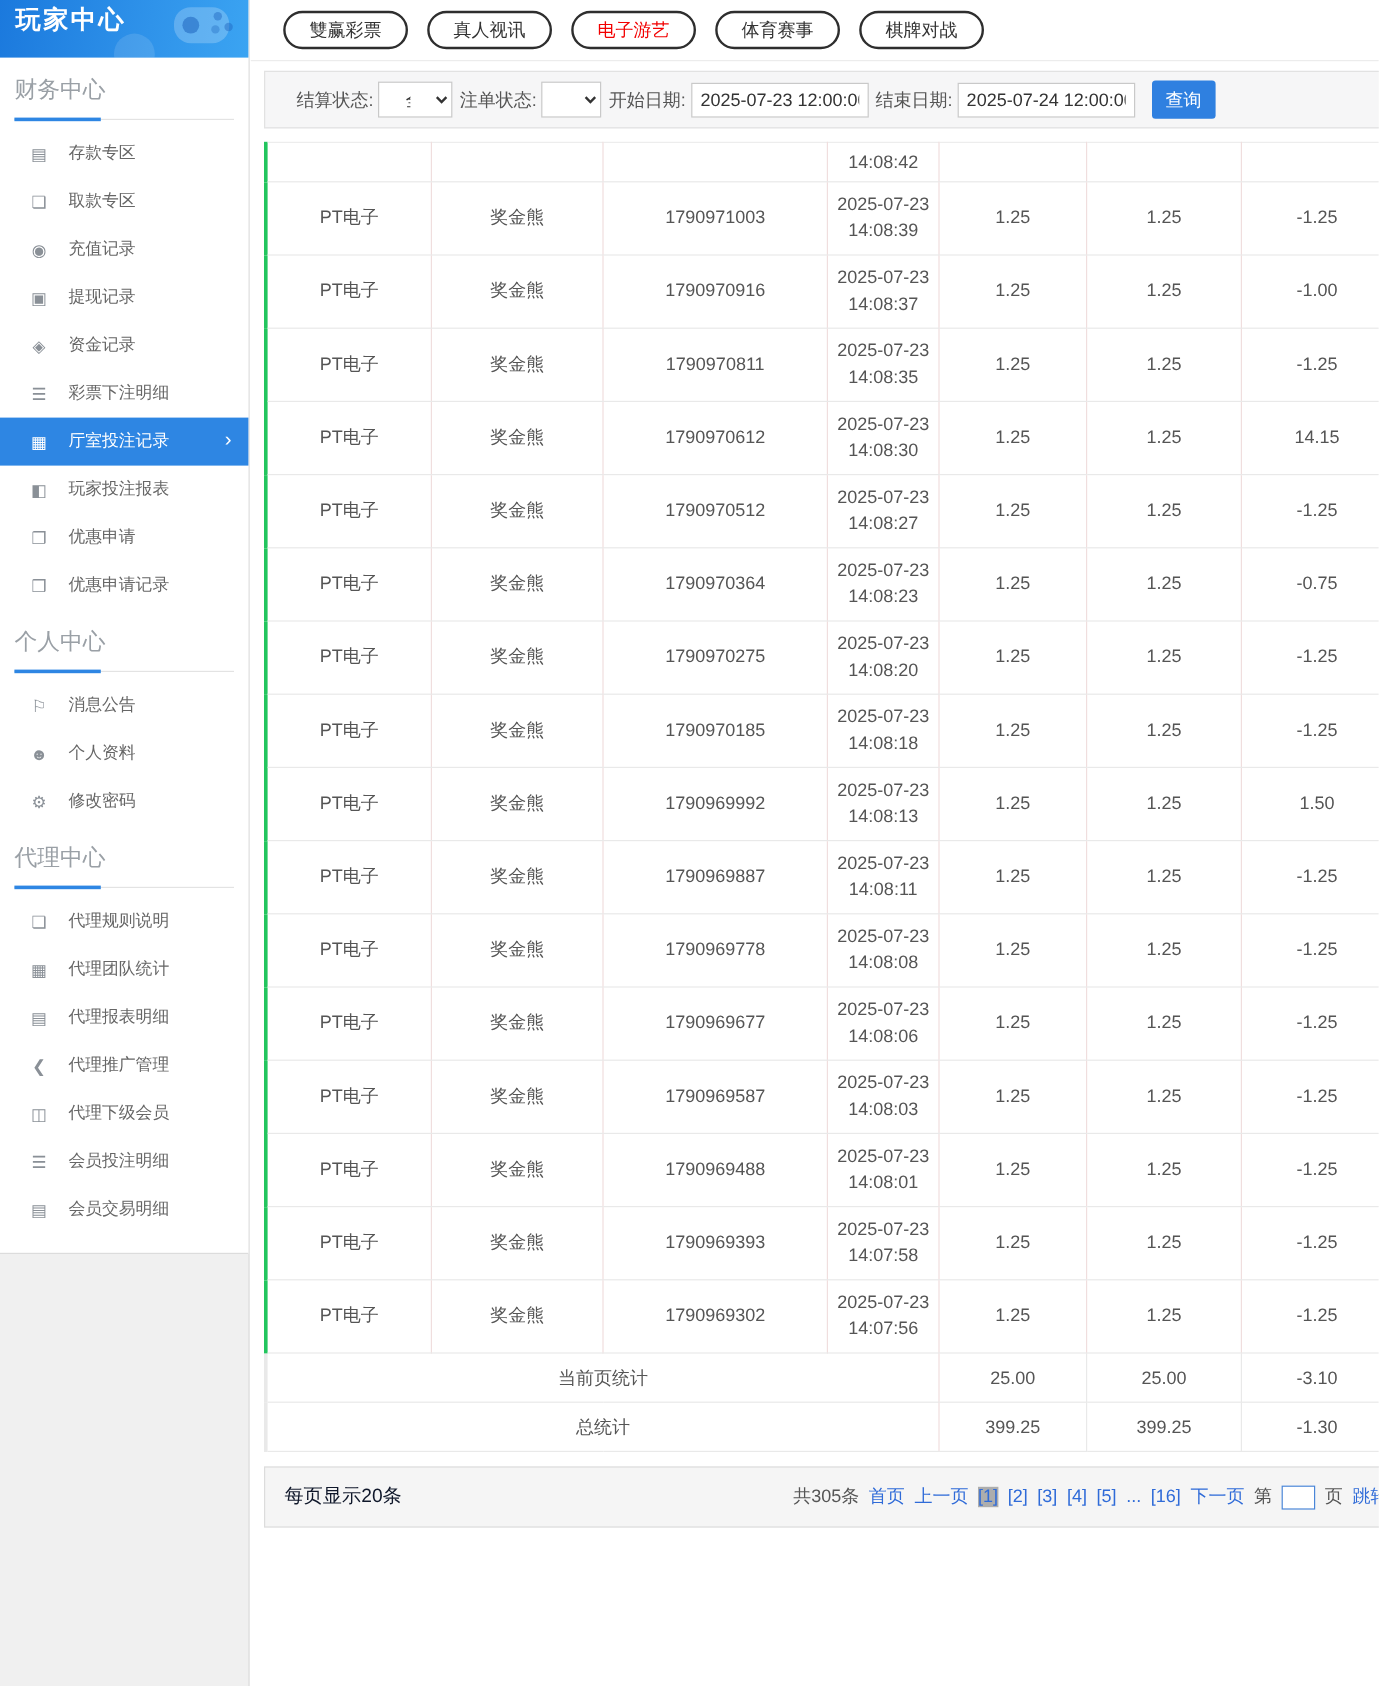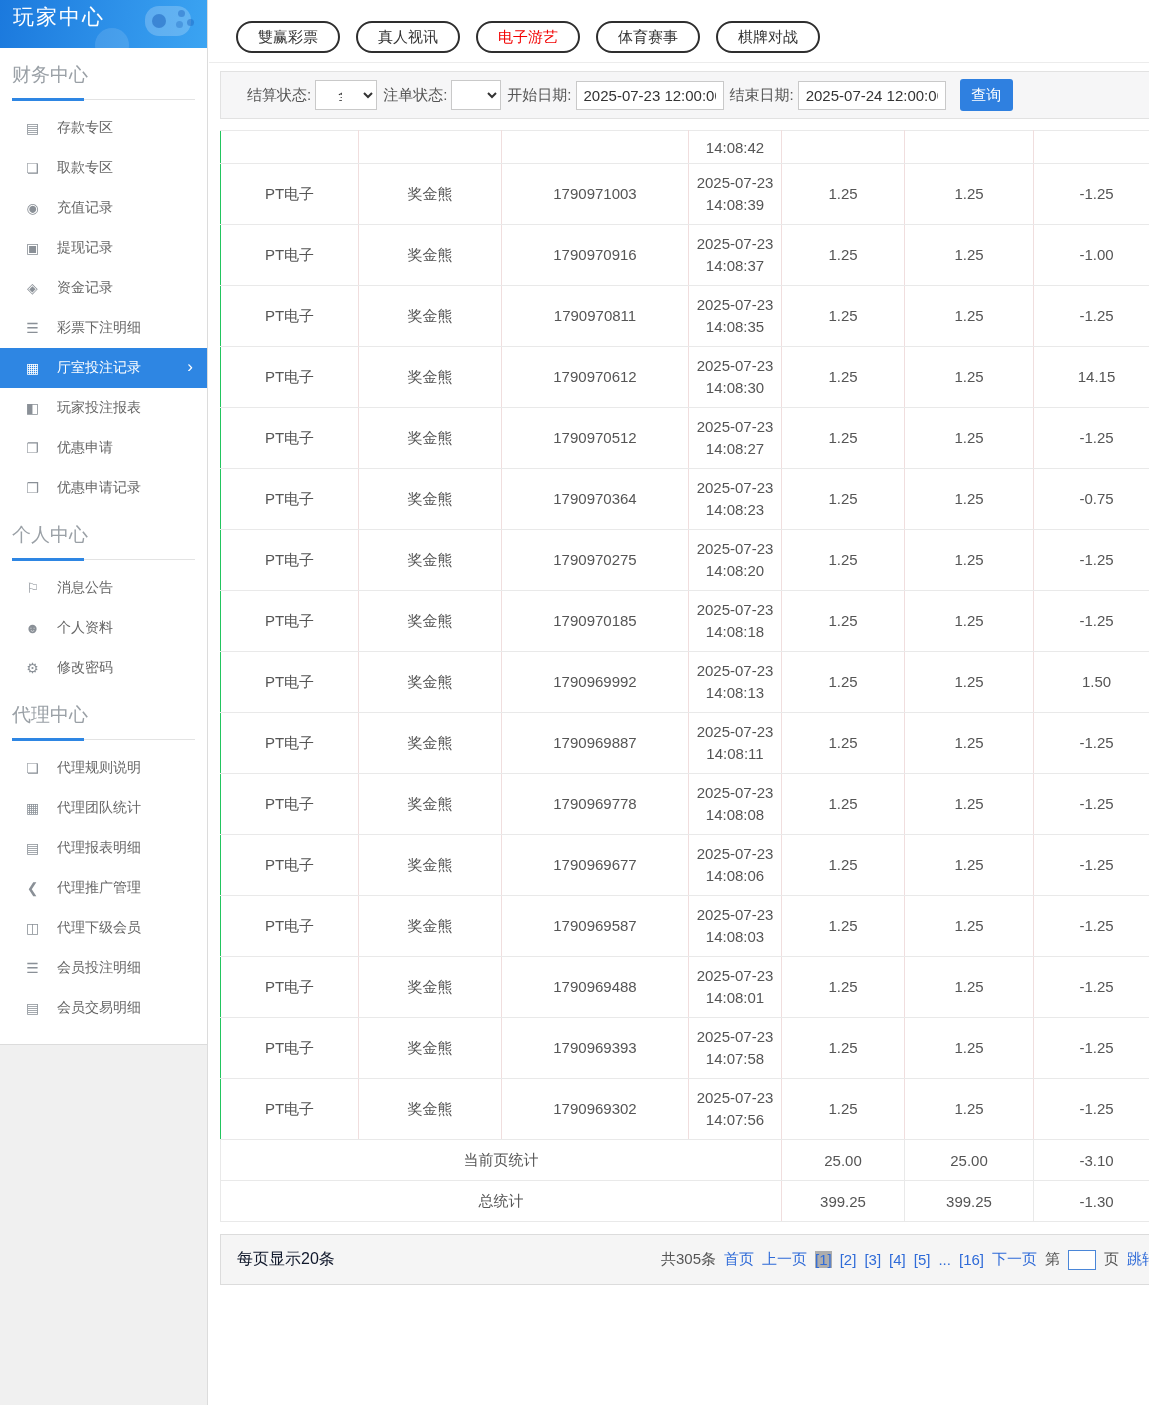--- a/index.html
+++ b/index.html
@@ -7,62 +7,62 @@
   body {
     font-family:"Liberation Sans","DejaVu Sans",sans-serif;
     background:#fff; overflow:hidden; position:relative; color:#555;
   }
   
   .sidebar-col { position:absolute; left:0; top:0; width:208px; height:1405px;
     background:#f0f0f0; border-right:1px solid #dcdcdc; }
   .sidebar { background:#fff; border-bottom:1px solid #dcdcdc; padding-bottom:16px; }
   .sidebar-header { height:48px; background:linear-gradient(100deg,#1b79dd 0%,#2f93ea 60%,#3ba4f2 100%);
     position:relative; color:#fff; padding:5px 0 0 13px; overflow:hidden; }
-  .app-title { font-size:21px; font-weight:normal; letter-spacing:2px; line-height:24px; }
+  .app-title { font-size:21px; font-weight:bold; letter-spacing:2px; line-height:24px; }
   .app-subtitle { font-size:9px; letter-spacing:2px; font-weight:bold; opacity:.9;margin-top:48px; }
   .gamepad { position:absolute; right:16px; top:6px; width:46px; height:30px;
     background:rgba(255,255,255,.22); border-radius:14px; }
   .gamepad::before { content:""; position:absolute; left:7px; top:8px; width:14px; height:14px;
     background:rgba(30,100,190,.55); border-radius:50%; }
   .gamepad::after { content:""; position:absolute; right:6px; top:4px; width:7px; height:7px;
     background:rgba(30,100,190,.45); border-radius:50%; box-shadow:9px 9px 0 rgba(30,100,190,.45), -2px 11px 0 rgba(30,100,190,.35); }
   .header-ball { position:absolute; left:95px; bottom:-14px; width:34px; height:34px; border-radius:50%;
     background:rgba(255,255,255,.12); }
   .side-section-title { color:#9aa0a6; font-size:19px; margin:14px 12px 0 12px; padding-bottom:9px;font-family:Liberation Mono, monospace; }
   .side-rule { position:relative; height:3px; margin:0 12px 8px 12px; }
   .side-rule::after { content:""; position:absolute; left:0; right:0; bottom:0; height:1px; background:#e3e3e3; }
   .side-rule::before { content:""; position:absolute; left:0; bottom:-1px; width:72px; height:3px; background:#2e86e3; z-index:1; }
   .side-item { height:40px; display:flex; align-items:center; padding-left:24px; color:#666;
     font-size:14px; cursor:pointer; position:relative; }
   .side-item .icon { width:17px; color:#8a9097; font-size:14px; text-align:center; margin-right:16px; flex:none; }
   .side-item.active { background:#2e86e3; color:#fff; }
   .side-item.active .icon { color:#fff; }
   .side-item .chev { position:absolute; right:14px; top:9px; color:#fff; font-size:17px; }
   
-  .main { position:absolute; left:209px; top:12px; width:940px; height:1239px; background:#fff; }
+  .main { position:absolute; left:209px; top:0; width:940px; height:1239px; background:#fff; }
   .topbar { height:51px; border-bottom:1px solid #ececec; display:flex; align-items:center; padding-left:27px; }
   .tab-pill { height:32px; padding:0 20px; margin-right:16px; border:2px solid #2e2e2e; border-radius:17px;
     display:flex; align-items:center; font-size:15px; color:#333; background:#fff; cursor:pointer; }
   .tab-pill.active { color:#f20000; }
   .content { padding:8px 0 0 11px; }
   .filter-bar { width:938px; height:48px; background:#f6f6f7; border:1px solid #e2e2e2;
     display:flex; align-items:center; padding:0 10px; font-size:15px; color:#555; }
   .filter-bar label { margin:0 4px 0 6px; }
   .filter-bar select { height:30px; border:1px solid #c9c9c9; background:#fff; color:#333; font-size:14px; padding:0 18px; }
   .sel-settle { width:62px; } .sel-order { width:50px; }
   .date-input { height:29px; width:148px; border:1px solid #c9c9c9; padding:0 7px; font-size:15px; color:#333; background:#fff; }
   .query-btn { height:32px; width:53px; background:#2f80e0; color:#fff; border:none; border-radius:3px;
     font-size:15px; margin-left:14px; cursor:pointer; }
   
   .table-wrap { margin-top:11px; width:929px; overflow:hidden; }
   table { border-collapse:collapse; table-layout:fixed; width:939px; }
   td { border-top:1px solid #e9e9e9; border-bottom:1px solid #e9e9e9;
     border-left:1px solid #f0dede; border-right:1px solid #f0dede;
     text-align:center; font-size:15px; color:#555; padding:0; }
-  tr td:first-child { border-left:1px solid #22c55e; }
+  tr td:first-child { border-left:3px solid #22c55e; }
   tr.partial td { height:33px; }
   tr.data td { height:61px; line-height:1.45; }
   tr.sum td { height:41px; border-left-color:#e9e9e9; border-right-color:#e9e9e9; }
   tr.sum td.sum-label { border-right-color:#f0dede; }
   table { border:1px solid #e0e0e0; }
   
   .pager { margin-top:12px; width:938px; height:51px; background:#f5f5f5; border:1px solid #dcdcdc;
     display:flex; align-items:center; justify-content:space-between; padding:0 0 0 16px; }
   .per-page { font-size:16px; color:#0f172a; }
   .pager-right { display:flex; align-items:center; font-size:15px; color:#555; white-space:nowrap; }

